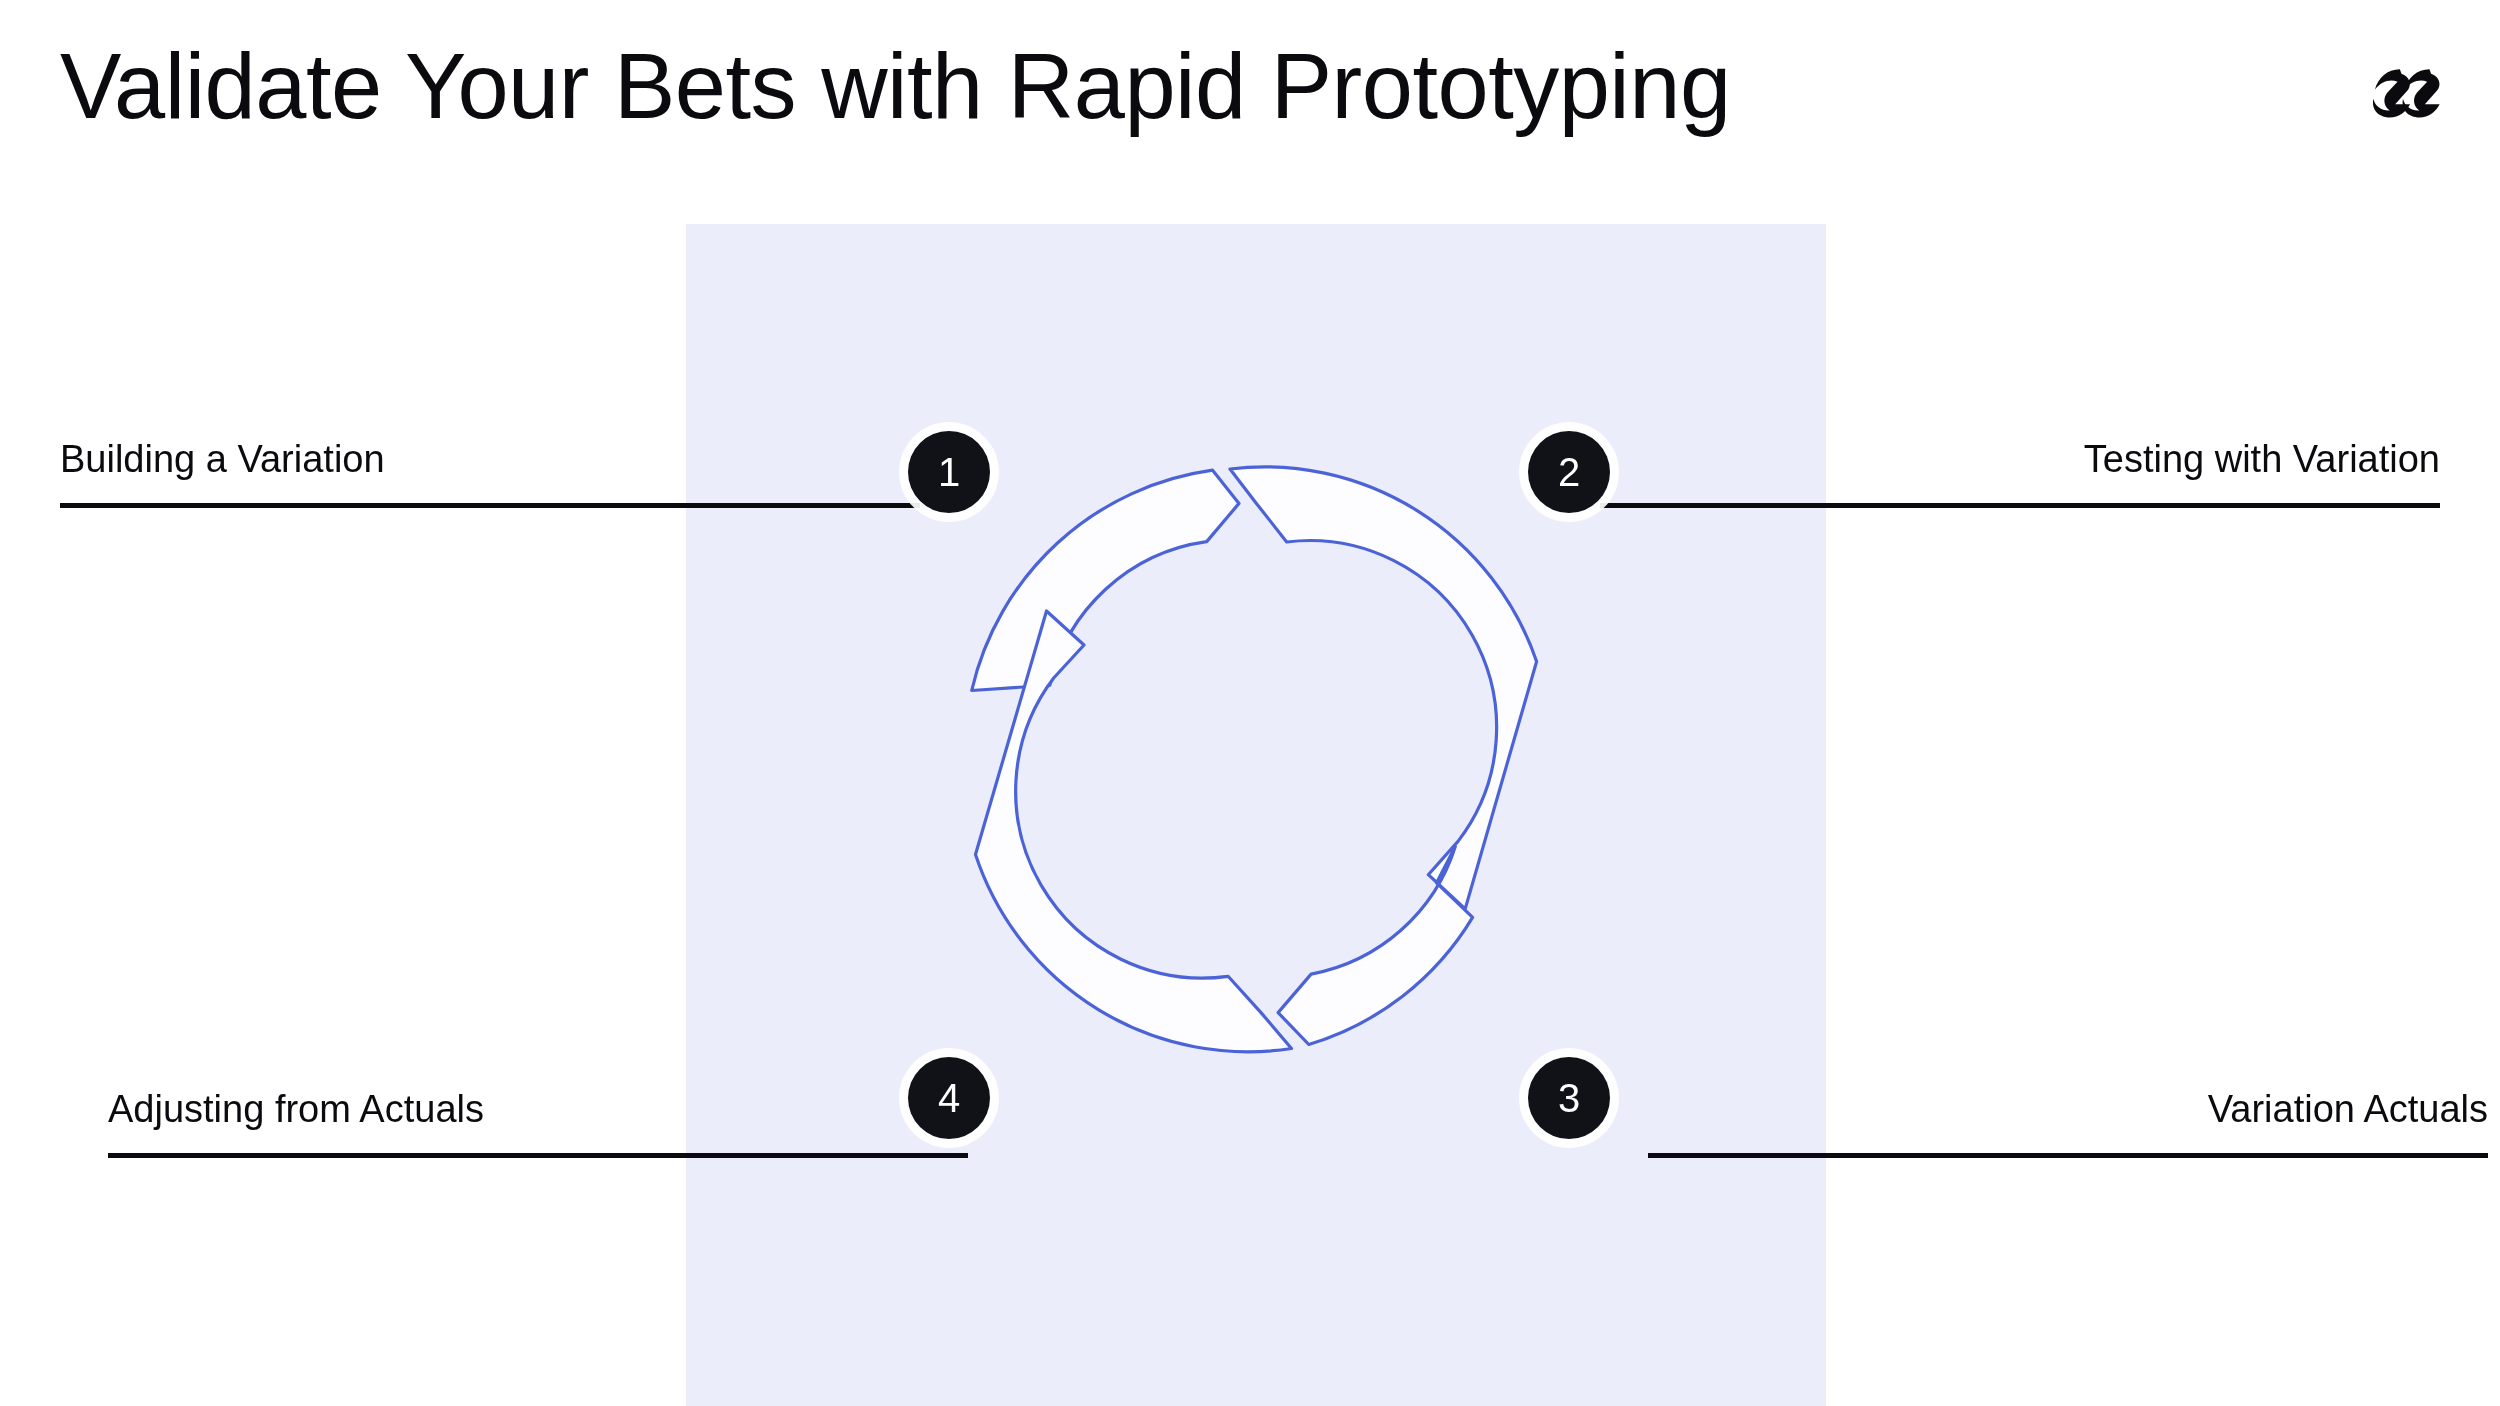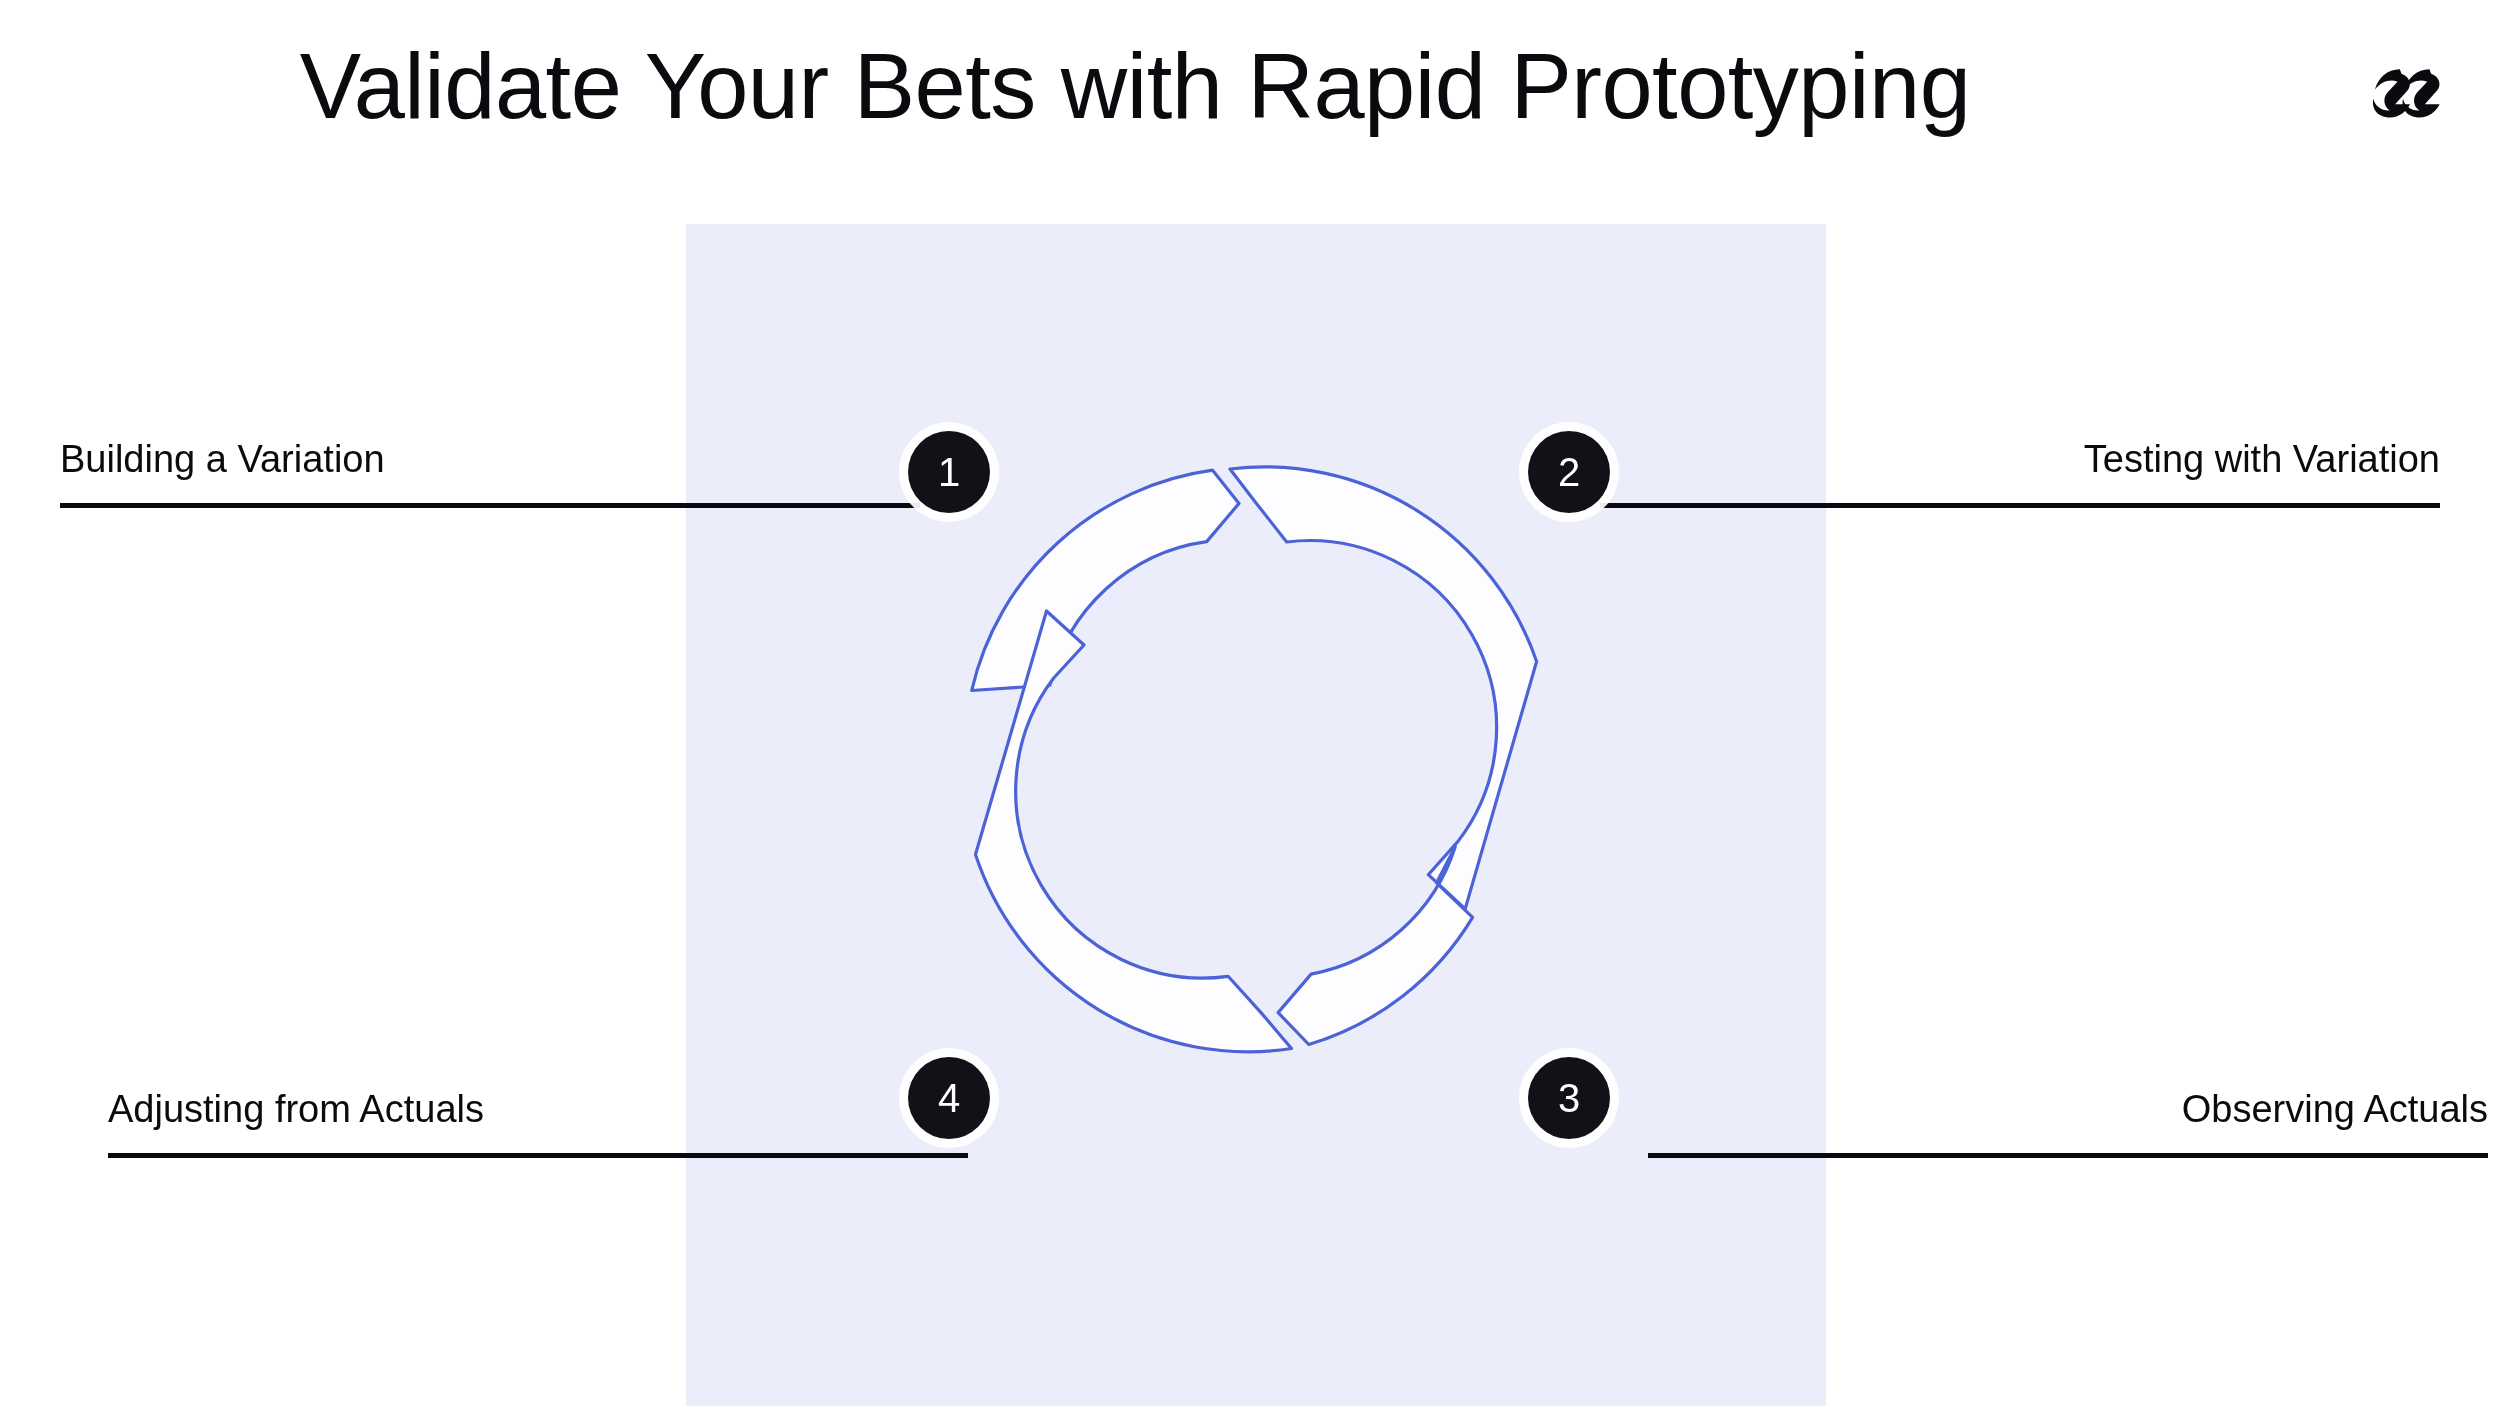--- a/index.html
+++ b/index.html
@@ -25,21 +25,20 @@
     position: absolute;
     left: 60px;
     top: 38px;
     width: 2150px;
     font-size: 92px;
     line-height: 1.06;
     font-weight: 400;
     letter-spacing: -0.5px;
     color: #0b0b0f;
     white-space: nowrap;
-    text-align: center;
   }
   .brand-logo {
     position: absolute;
     right: 58px;
     top: 52px;
     width: 78px;
     height: 78px;
   }
 
   
@@ -182,21 +181,21 @@
     <div class="node-label">Testing with Variation</div>
     <div class="node-rule"></div>
   </div>
 
   <div class="node-row left row-r2">
     <div class="node-label">Adjusting from Actuals</div>
     <div class="node-rule"></div>
   </div>
 
   <div class="node-row right row-r2">
-    <div class="node-label">Observing Actuals</div>
+    <div class="node-label">Variation Actuals</div>
     <div class="node-rule"></div>
   </div>
 
   <div class="step-badge badge-1">
     <span>1</span>
   </div>
   <div class="step-badge badge-2">
     <span>2</span>
   </div>
   <div class="step-badge badge-3">

